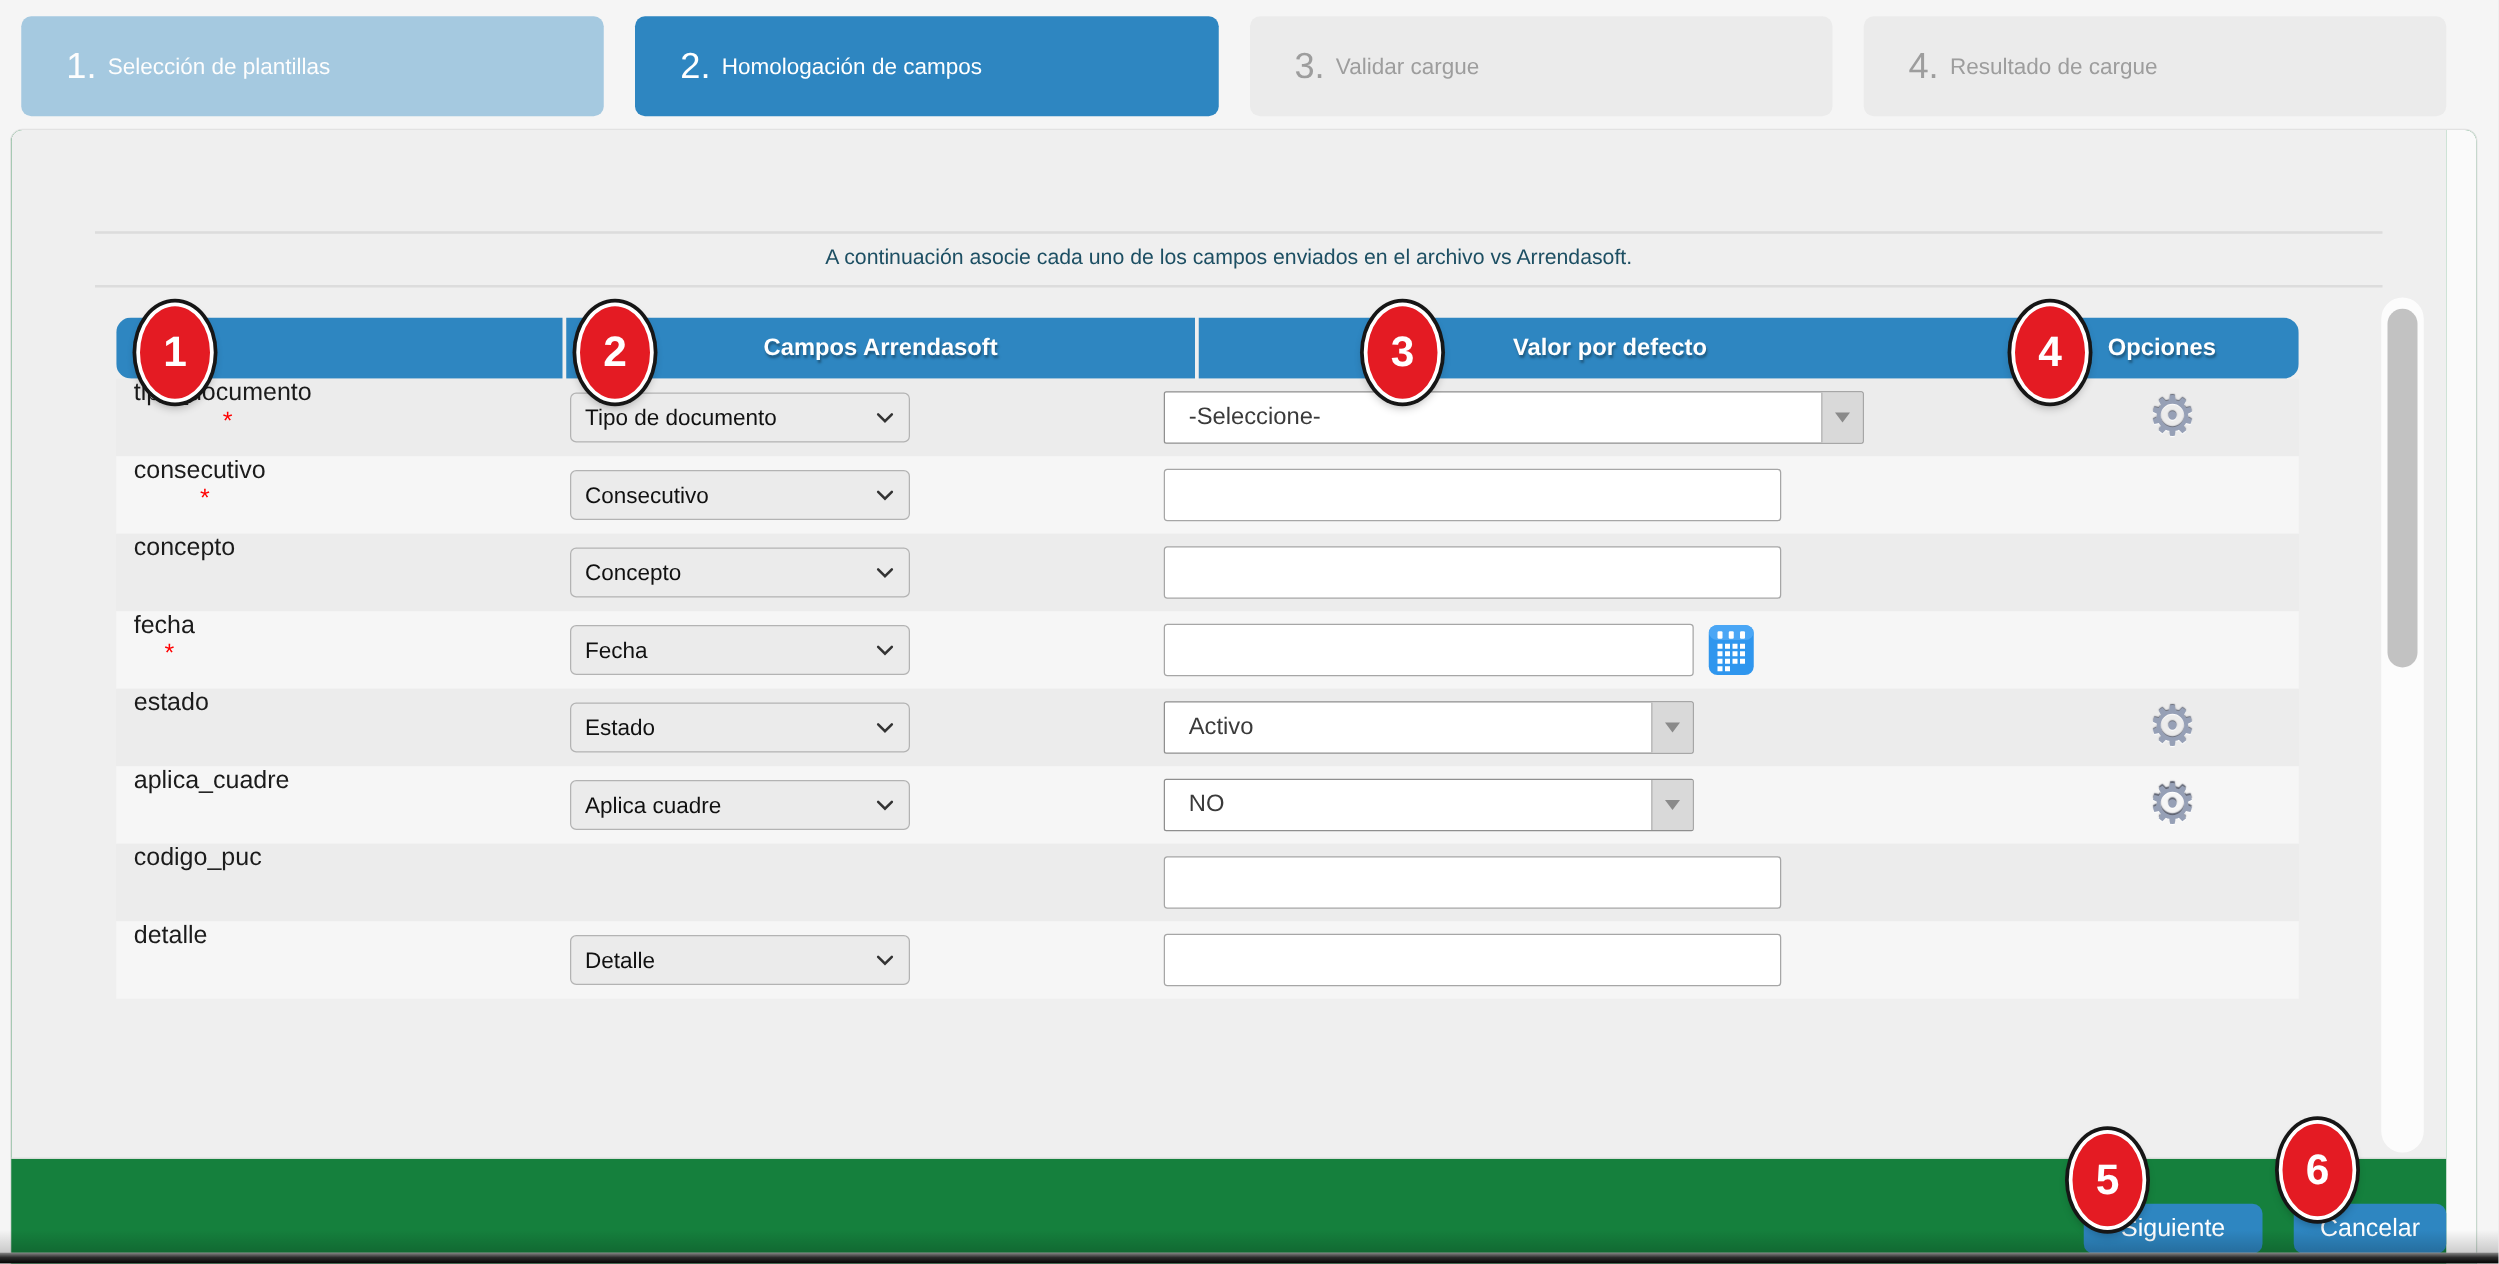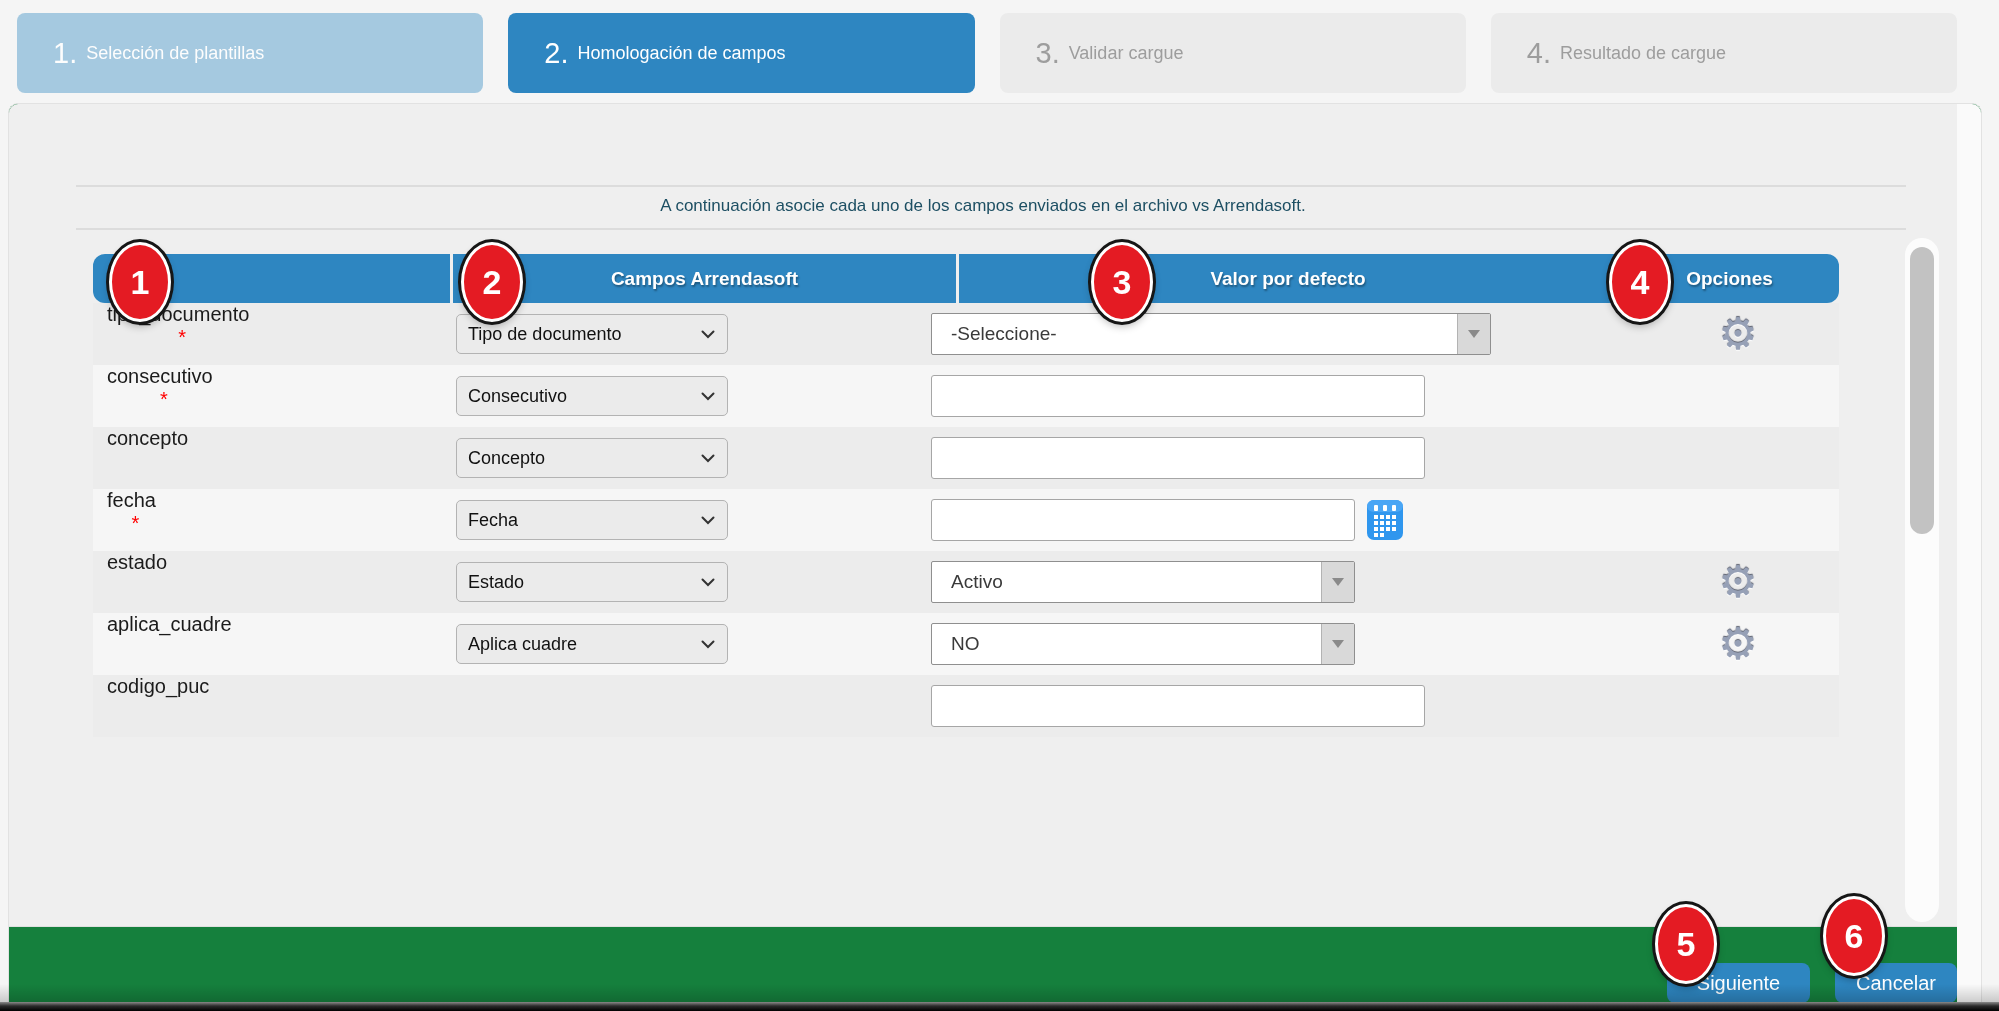--- a/index.html
+++ b/index.html
@@ -358,20 +358,35 @@
   <div class="trow stripe-dark">
     <div class="flabel-wrap">
       <span class="flabel">codigo_puc</span>
 
     </div>
 
     <input class="tinput" type="text" style="">
 
   </div>
 
+  <div class="trow stripe-light">
+    <div class="flabel-wrap">
+      <span class="flabel">detalle</span>
+
+    </div>
+    <div class="nselect">
+      <span class="nsel-text">Detalle</span>
+      <svg class="chev" width="14" height="9" viewBox="0 0 14 9">
+        <path d="M1.5 1.5 L7 7 L12.5 1.5" stroke="#333" stroke-width="2" fill="none" stroke-linecap="round"></path>
+      </svg>
+    </div>
+
+    <input class="tinput" type="text" style="">
+
+  </div>
 </div>
 
       <div class="sb-track">
         <div class="sb-thumb"></div>
       </div>
     </div>
     <div class="right-gutter"></div>
   </div>
 
   <button class="btn btn-next">Siguiente</button>

